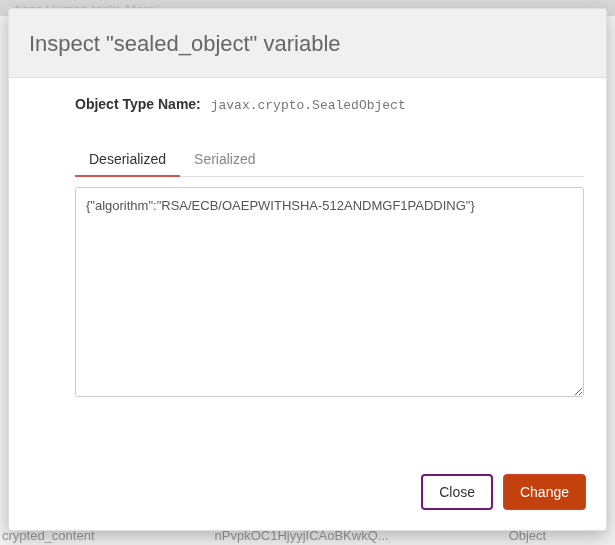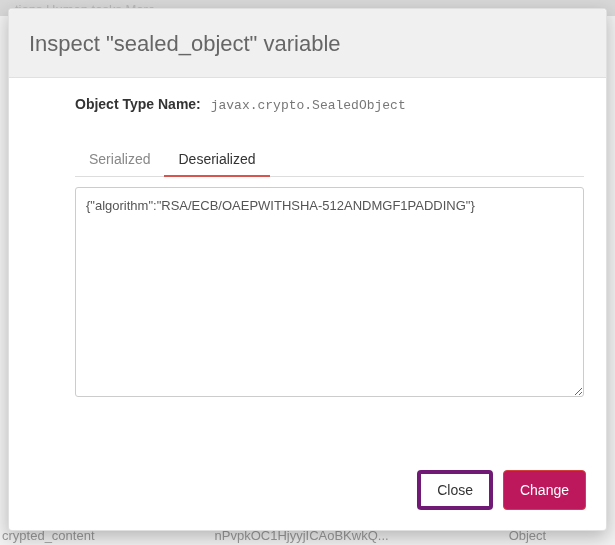--- a/index.html
+++ b/index.html
@@ -134,25 +134,25 @@
     .btn {
       padding: 8px 16px;
       font-size: 14px;
       border-radius: 4px;
       cursor: pointer;
       border: 1px solid transparent;
       font-family: inherit;
     }
     .btn-default {
       background: #fff;
-      border: 4px solid #701a75;
+      border: 2px solid #701a75;
       color: #333;
     }
     .btn-primary {
-      background: #be185d;
+      background: #c2410c;
       border: 1px solid #d43f3a;
       color: #fff;
     }
   </style>
 </head>
 <body>
 
 <div class="backdrop">
   <div class="backdrop-text">tions   Human tasks   More</div>
   <div class="backdrop-bottom">
@@ -169,22 +169,22 @@
   </div>
   <div class="modal-body">
 
     <div class="field-row">
       <span class="field-label">Object Type Name:</span>
       <span class="field-value">javax.crypto.SealedObject</span>
     </div>
 
 
     <div class="tabs">
+      <div class="tab active">Deserialized</div>
       <div class="tab">Serialized</div>
-      <div class="tab active">Deserialized</div>
     </div>
 
     <div class="content-area">
       <textarea class="content-textarea" style="">{"algorithm":"RSA/ECB/OAEPWITHSHA-512ANDMGF1PADDING"}</textarea>
     </div>
 
   </div>
   <div class="modal-footer">
     <button class="btn btn-default">Close</button>
     <button class="btn btn-primary">Change</button>

